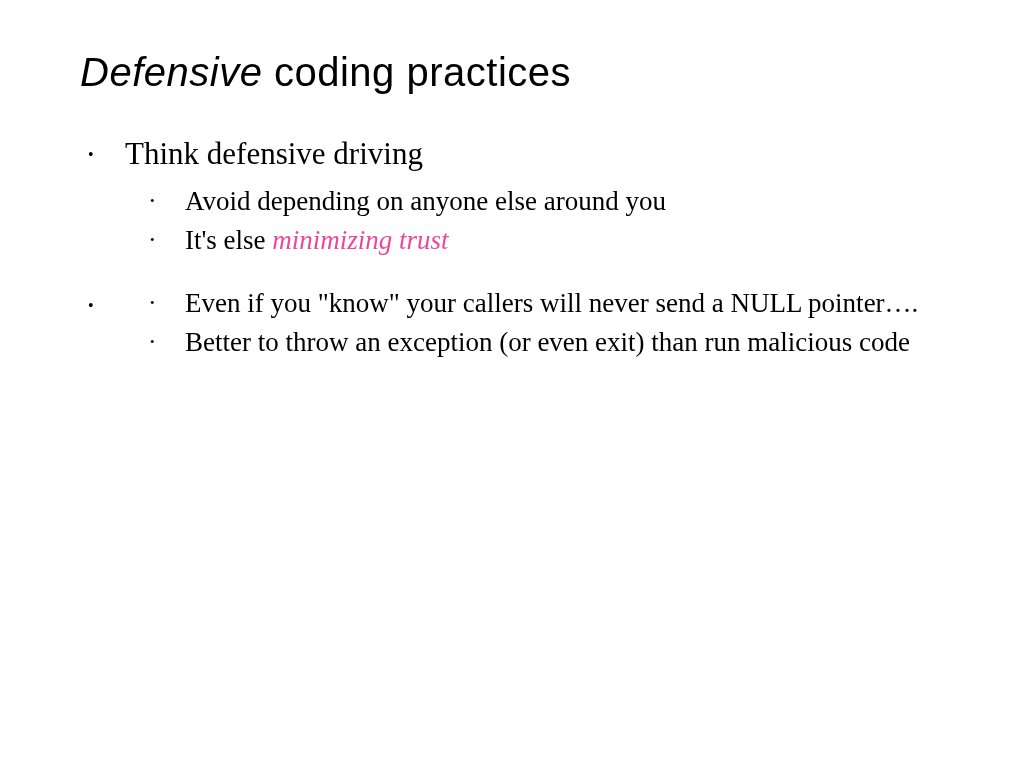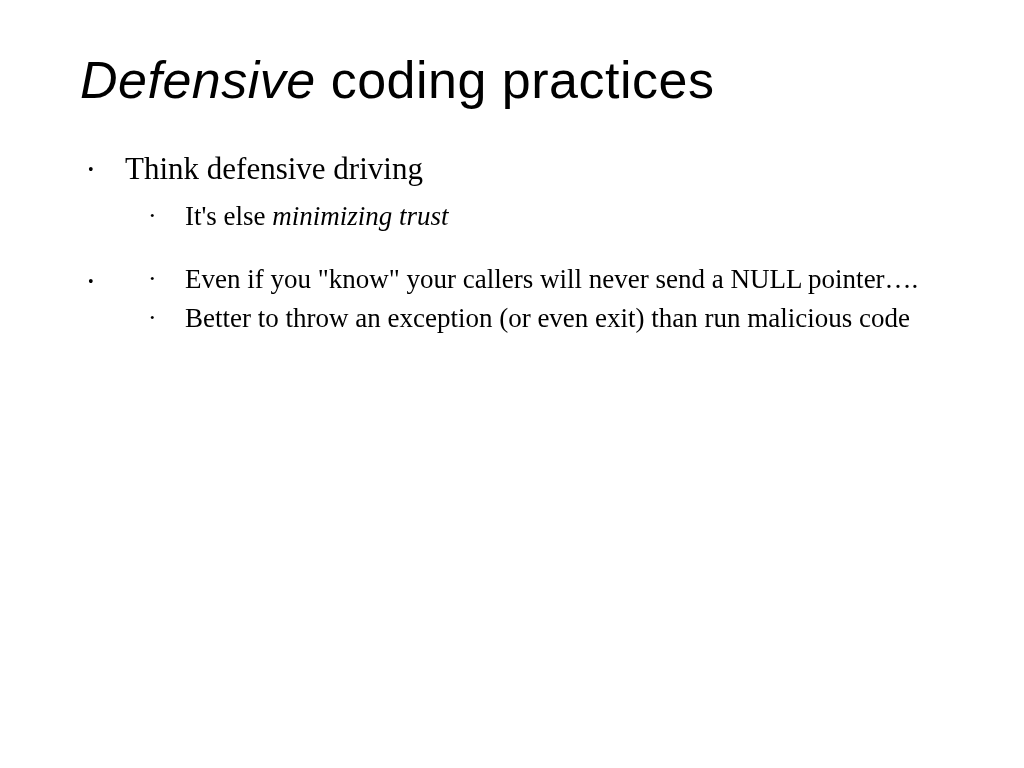--- a/index.html
+++ b/index.html
@@ -11,21 +11,21 @@
     font-family: Arial, Helvetica, sans-serif;
     color: #000;
   }
   .slide {
     width: 1024px;
     height: 768px;
     box-sizing: border-box;
     padding: 50px 50px 0 50px;
   }
   .title {
-    font-size: 52px;
+    font-size: 40px;
     letter-spacing: 0.5px;
     margin: 0 0 40px 30px;
     font-weight: normal;
   }
   .title .italic {
     font-style: italic;
   }
   ul.level1 {
     list-style: none;
     padding: 0;
@@ -59,36 +59,39 @@
     line-height: 1.3;
   }
   ul.level2 > li::before {
     content: "•";
     position: absolute;
     left: 15px;
     top: 9px;
     font-size: 13px;
   }
   .highlight {
-    color: #000000;
+    color: #ec4899;
     font-style: italic;
   }
 </style>
 </head>
 <body>
 
 <div class="slide">
   <h1 class="title">
     <span class="italic">Defensive</span><span> coding practices</span>
   </h1>
 
   <ul class="level1">
     <li>
       <span>Think defensive driving</span>
       <ul class="level2">
+        <li>
+          <span>Avoid depending on anyone else around you</span>
+        </li>
         <li>
           <span>It's else </span><span class="highlight">minimizing trust</span>
         </li>
       </ul>
     </li>
 
     <li>
       <ul class="level2">
         <li>
           <span>Even if you "know" your callers will never send a NULL pointer….</span>

